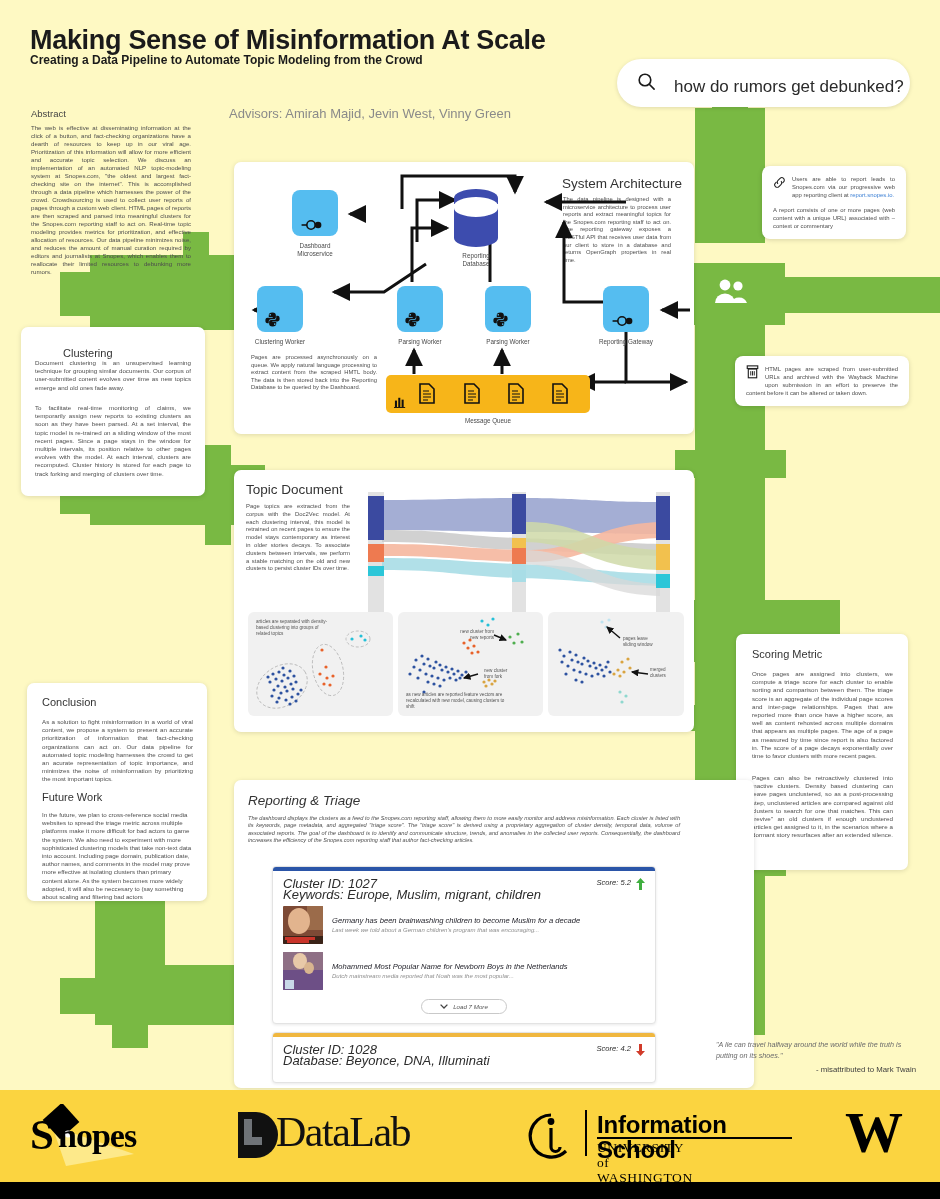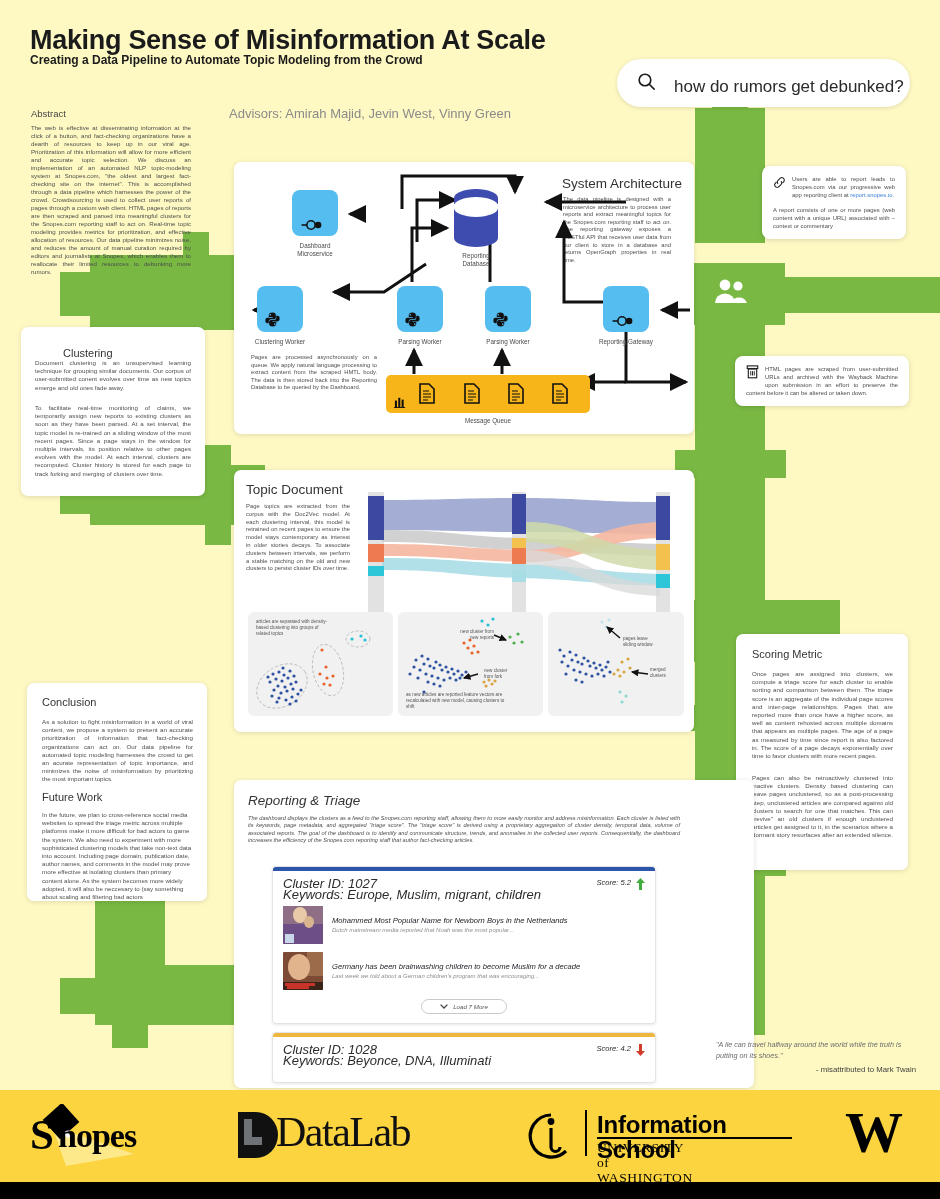--- a/index.html
+++ b/index.html
@@ -579,68 +579,68 @@
           <div class="cscore">
             <span>Score: 5.2</span>
             <span>
               <svg width="9" height="12" viewBox="0 0 9 12">
                   <path d="M4.5,0 L9,5 L6,5 L6,12 L3,12 L3,5 L0,5 z" fill="#3fae3f"></path>
                 </svg>
             </span>
           </div>
         </div>
         <div class="art">
-          <div class="thumb" style="background:#6e4f74;">
-            <svg width="40" height="38" viewBox="0 0 40 38">
-                <rect width="40" height="38" fill="#8e6f85"></rect>
-                <rect x="0" y="18" width="40" height="20" fill="#6d4f86"></rect>
-                <ellipse cx="17" cy="9" rx="7" ry="8" fill="#e8c9a8"></ellipse>
-                <ellipse cx="26" cy="16" rx="5" ry="6" fill="#d9b58f"></ellipse>
-                <rect x="2" y="28" width="9" height="9" fill="#c9d8e8"></rect>
-              </svg>
-          </div>
-          <div>
-            <div class="atitle">Mohammed Most Popular Name for Newborn Boys in the Netherlands</div>
-            <div class="adesc">Dutch mainstream media reported that Noah was the most popular...</div>
-          </div>
-        </div>
-        <div class="art">
           <div class="thumb">
             <svg width="40" height="38" viewBox="0 0 40 38">
                 <rect width="40" height="38" fill="#7d4a35"></rect>
                 <rect x="24" y="0" width="16" height="24" fill="#9b6b4a"></rect>
                 <ellipse cx="16" cy="15" rx="11" ry="13" fill="#e2b48e"></ellipse>
                 <rect x="0" y="30" width="40" height="8" fill="#3a2318"></rect>
                 <rect x="2" y="31" width="30" height="3" fill="#c9342a"></rect>
                 <rect x="4" y="34" width="22" height="3" fill="#c9342a"></rect>
               </svg>
           </div>
           <div>
             <div class="atitle">Germany has been brainwashing children to become Muslim for a decade</div>
             <div class="adesc">Last week we told about a German children's program that was encouraging...</div>
           </div>
         </div>
+        <div class="art">
+          <div class="thumb" style="background:#6e4f74;">
+            <svg width="40" height="38" viewBox="0 0 40 38">
+                <rect width="40" height="38" fill="#8e6f85"></rect>
+                <rect x="0" y="18" width="40" height="20" fill="#6d4f86"></rect>
+                <ellipse cx="17" cy="9" rx="7" ry="8" fill="#e8c9a8"></ellipse>
+                <ellipse cx="26" cy="16" rx="5" ry="6" fill="#d9b58f"></ellipse>
+                <rect x="2" y="28" width="9" height="9" fill="#c9d8e8"></rect>
+              </svg>
+          </div>
+          <div>
+            <div class="atitle">Mohammed Most Popular Name for Newborn Boys in the Netherlands</div>
+            <div class="adesc">Dutch mainstream media reported that Noah was the most popular...</div>
+          </div>
+        </div>
         <div class="loadmore">
           <div class="lmbtn">
             <span>
               <svg width="8" height="5" viewBox="0 0 8 5">
                   <path d="M0.6,0.6 L4,4 L7.4,0.6" fill="none" stroke="#444" stroke-width="1.3"></path>
                 </svg>
             </span>
             <span>Load 7 More</span>
           </div>
         </div>
       </div>
 
       <div class="ccard">
         <div class="ctop" style="background:#f0b73f;"></div>
         <div class="crow1">
           <div>
             <div class="cid">Cluster ID: 1028</div>
-            <div class="cid">Keywords: Beyonce, DNA, Illuminati</div>
+            <div class="cid">Database: Beyonce, DNA, Illuminati</div>
           </div>
           <div class="cscore">
             <span>Score: 4.2</span>
             <span>
               <svg width="9" height="12" viewBox="0 0 9 12">
                   <path d="M4.5,12 L9,7 L6,7 L6,0 L3,0 L3,7 L0,7 z" fill="#d13b2a"></path>
                 </svg>
             </span>
           </div>
         </div>

